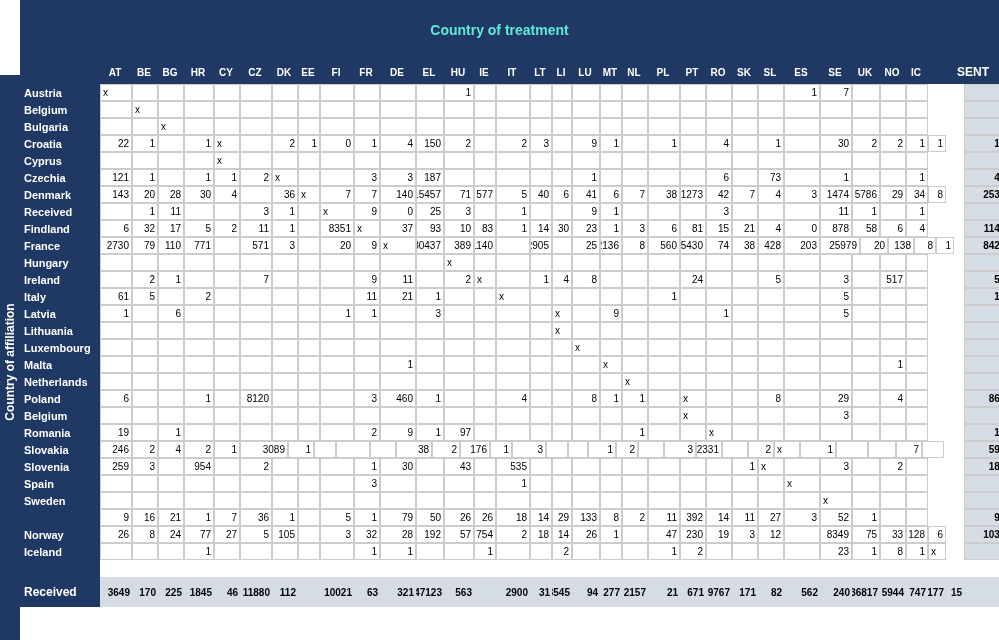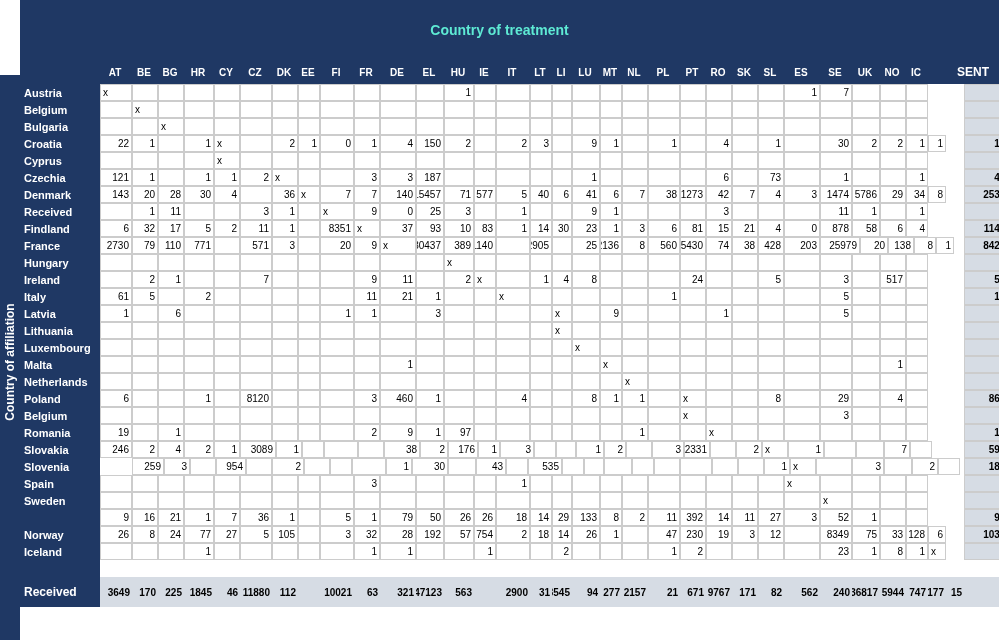--- a/index.html
+++ b/index.html
@@ -836,21 +836,21 @@
           <div class="cell sent-col" style="width: 50px;">130</div>
         </div>
         <div class="data-row">
           <div class="rowlabel">Slovakia</div>
           <div style="display: flex; flex: 1 1 0%;">
             <div class="cell" style="width: 32px;">246</div>
             <div class="cell" style="width: 26px;">2</div>
             <div class="cell" style="width: 26px;">4</div>
             <div class="cell" style="width: 30px;">2</div>
             <div class="cell" style="width: 26px;">1</div>
-            <div class="cell" style="width: 36px;">3089</div>
+            <div class="cell" style="width: 48px;">3089</div>
             <div class="cell" style="width: 26px;">1</div>
             <div class="cell" style="width: 22px;"></div>
             <div class="cell" style="width: 34px;"></div>
             <div class="cell" style="width: 26px;"></div>
             <div class="cell" style="width: 36px;">38</div>
             <div class="cell" style="width: 28px;">2</div>
             <div class="cell" style="width: 30px;">176</div>
             <div class="cell" style="width: 22px;">1</div>
             <div class="cell" style="width: 34px;">3</div>
             <div class="cell" style="width: 22px;"></div>
@@ -866,21 +866,21 @@
             <div class="cell" style="width: 36px;">1</div>
             <div class="cell" style="width: 32px;"></div>
             <div class="cell" style="width: 28px;"></div>
             <div class="cell" style="width: 26px;">7</div>
             <div class="cell" style="width: 22px;"></div>
           </div>
           <div class="cell sent-col" style="width: 50px;">5912</div>
         </div>
         <div class="data-row">
           <div class="rowlabel">Slovenia</div>
-          <div style="display: flex; flex: 1 1 0%; padding-left: 32px;">
+          <div style="display: flex; flex: 1 1 0%;">
             <div class="cell" style="width: 32px;">259</div>
             <div class="cell" style="width: 26px;">3</div>
             <div class="cell" style="width: 26px;"></div>
             <div class="cell" style="width: 30px;">954</div>
             <div class="cell" style="width: 26px;"></div>
             <div class="cell" style="width: 32px;">2</div>
             <div class="cell" style="width: 26px;"></div>
             <div class="cell" style="width: 22px;"></div>
             <div class="cell" style="width: 34px;"></div>
             <div class="cell" style="width: 26px;">1</div>

